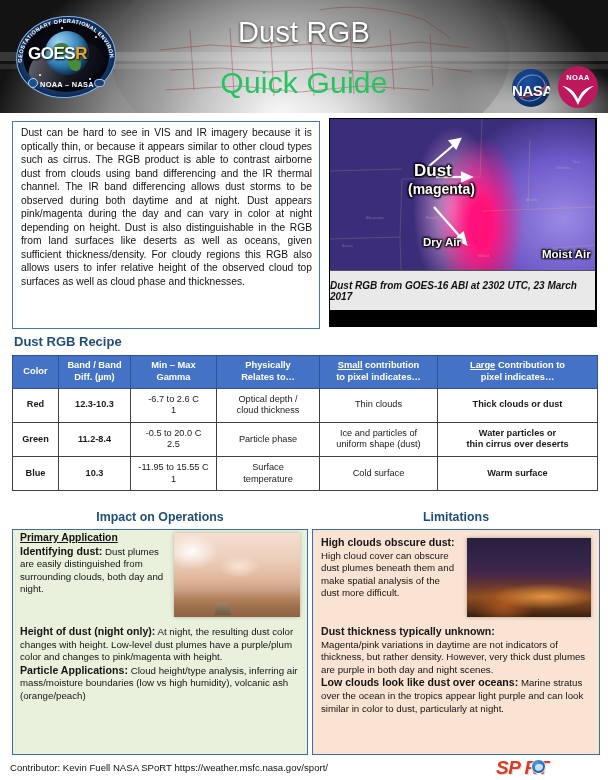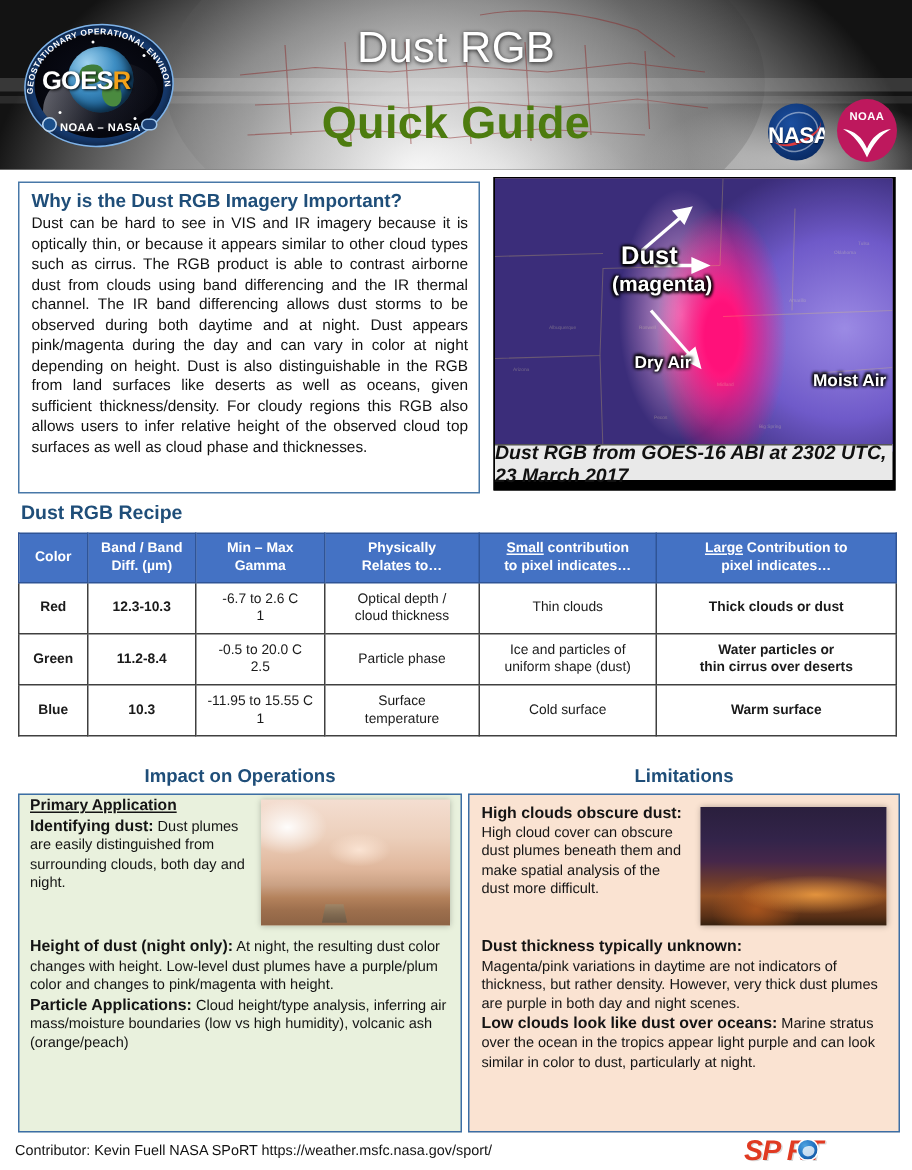--- a/index.html
+++ b/index.html
@@ -44,22 +44,22 @@
   }
   .hdr-title {
     position: absolute; left: 0; top: 16px; width: 608px;
     text-align: center; color: #ffffff;
     font-size: 29px; font-weight: 400;
     letter-spacing: .2px;
     text-shadow: 0 1px 3px rgba(0,0,0,.85);
   }
   .hdr-sub {
     position: absolute; left: 0; top: 66px; width: 608px;
-    text-align: center; color: #4d7c0f;
-    font-size: 30px; font-weight: 700;
+    text-align: center; color: #22c55e;
+    font-size: 30px; font-weight: 400;
     letter-spacing: .2px;
   }
 
   
   .goes-logo {
     position: absolute; left: 14px; top: 8px; width: 104px; height: 98px;
   }
   .goes-ring {
     position: absolute; left: 2px; top: 8px; width: 100px; height: 82px;
     border-radius: 50%;
@@ -173,24 +173,24 @@
       radial-gradient(ellipse 70px 140px at 57% 58%, #ff1478 0%, #ff1478 16%, rgba(255,20,120,.0) 62%),
       radial-gradient(ellipse 60px 120px at 47% 50%, rgba(255,190,235,.85) 0%, rgba(255,190,235,0) 70%),
       radial-gradient(ellipse 120px 110px at 88% 55%, #9b8ae0 0%, #6f5bc4 55%, #3b2d77 100%),
       radial-gradient(ellipse 90px 120px at 72% 30%, #b5711e 0%, rgba(181,113,30,0) 70%),
       radial-gradient(ellipse 110px 90px at 15% 25%, #8f6b2a 0%, rgba(143,107,42,0) 75%),
       linear-gradient(150deg, #c9a7c6 0%, #d6aed2 25%, #b48fc9 55%, #7a62b8 80%, #4b3a8e 100%);
     filter: saturate(1.05);
   }
   .sat-grid { position:absolute; inset:0; opacity:.35; }
   .sat-caption {
-    position: absolute; left: 0; bottom: 6px; width: 265px; height: 24px;
+    position: absolute; left: 0; bottom: 16px; width: 265px; height: 40px;
     background: #e9e9e9; border-top: 1px solid #555;
     display:flex; align-items:center; justify-content:center;
-    color:#111; font-size: 13px; font-style: italic; font-weight:700;
+    color:#111; font-size: 10px; font-style: italic; font-weight:700;
   }
   .sat-label {
     position: absolute; color:#fff; font-weight:700;
     text-shadow: 1px 1px 2px #000, -1px 1px 2px #000, 1px -1px 2px #000, -1px -1px 2px #000;
     padding-left: 36px;
   }
   .lbl-dust  { left: 48px; top: 42px; font-size: 17px; }
   .lbl-mag   { left: 42px; top: 62px; font-size: 14px; }
   .lbl-dry   { left: 57px; top: 117px; font-size: 11.5px; }
   .lbl-moist { left: 176px; top: 129px; font-size: 11.5px; }
@@ -356,21 +356,20 @@
 
     <div class="noaa-logo">
       <div class="noaa-word">NOAA</div>
       <svg class="noaa-bird" viewBox="0 0 34 24">
         <path d="M1 3 C9 4 14 9 17 16 C20 9 25 4 33 3 C26 7 21 13 17 22 C13 13 8 7 1 3 Z" fill="#ffffff"></path>
       </svg>
     </div>
   </div>
 
   <div class="why-panel">
-    <div class="why-title">Why is the Dust RGB Imagery Important?</div>
     <div class="why-body">Dust can be hard to see in VIS and IR imagery because it is optically thin, or because it appears similar to other cloud types such as cirrus.  The RGB product is able to contrast airborne dust from clouds using band differencing and the IR thermal channel. The IR band differencing allows dust storms to be observed during both daytime and at night. Dust appears pink/magenta during the day and can vary in color at night depending on height.   Dust is also distinguishable in the RGB from land surfaces like deserts as well as oceans, given sufficient thickness/density. For cloudy regions this RGB also allows users to infer relative height of the observed cloud top surfaces as well as cloud phase and thicknesses.</div>
   </div>
 
   <div class="sat-panel">
     <div class="sat-img">
       <svg class="sat-grid" viewBox="0 0 265 182">
         <g stroke="#e8d26a" stroke-width="0.7" fill="none" opacity="0.75">
           <path d="M0 120 L70 118 L72 60 L150 58"></path>
           <path d="M150 58 L152 0"></path>
           <path d="M70 118 L72 182"></path>

